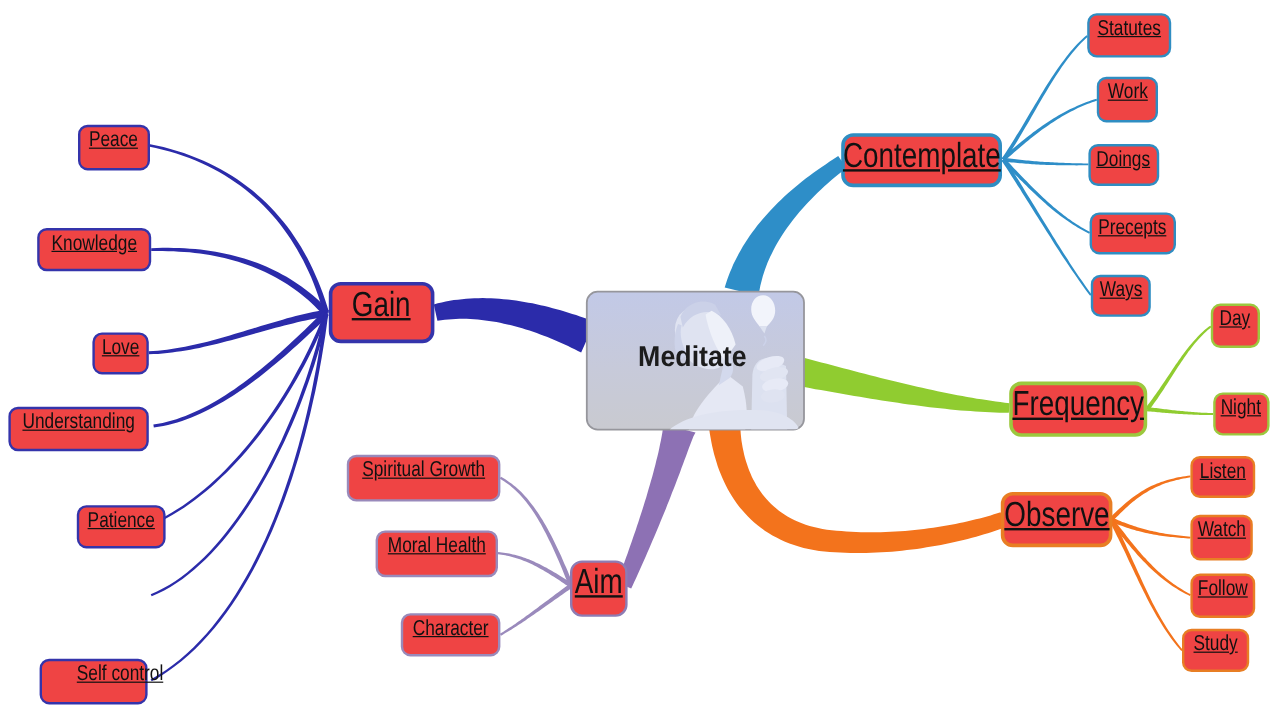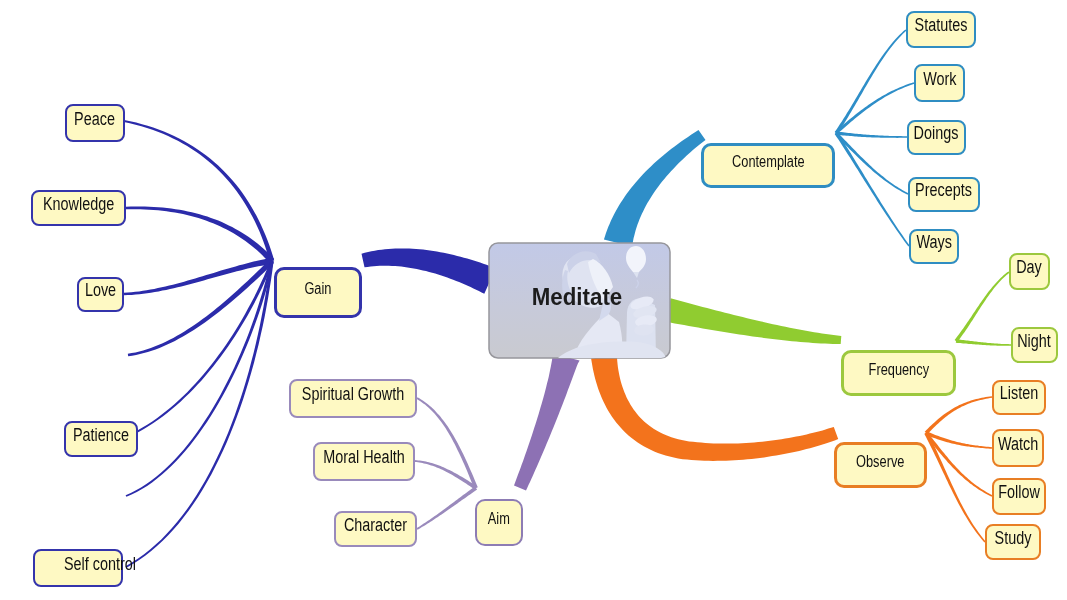--- a/index.html
+++ b/index.html
@@ -1,22 +1,22 @@
 <!DOCTYPE html>
 <html><head>
 <meta charset="utf-8">
 <style>
 html,body{margin:0;padding:0;}
 body{width:1067px;height:600px;background:#ffffff;font-family:"Liberation Sans",sans-serif;overflow:hidden;}
 #stage{position:relative;width:1067px;height:600px;}
 svg{position:absolute;left:0;top:0;}
-.box{position:absolute;background:#fef9c3;display:flex;align-items:center;justify-content:center;color:#111;box-sizing:border-box;}
+.box{position:absolute;background:#ef4444;display:flex;justify-content:center;color:#111;box-sizing:border-box;text-decoration:underline;}
 .t{display:inline-block;transform:scaleX(0.8);white-space:nowrap;}
 .child{border-radius:8px;font-size:18px;padding-bottom:8px;}
-.topic{border-radius:10px;font-size:16px;padding-bottom:7px;margin-top:32px;}
+.topic{border-radius:10px;font-size:29px;padding-bottom:7px;}
 </style>
 </head>
 <body>
 <div id="stage">
 <svg width="1067" height="600" viewBox="0 0 1067 600">
   <defs>
     <linearGradient id="nodeg" x1="0" y1="0" x2="0" y2="1">
       <stop offset="0" stop-color="#c2c9e7"></stop>
       <stop offset="0.55" stop-color="#c7cada"></stop>
       <stop offset="1" stop-color="#c9cad0"></stop>
@@ -89,20 +89,23 @@
     </div>
 <div class="box child" style="left:65px;top:104px;width:60px;height:38px;border:2.5px solid #3434ab;">
       <span class="t">Peace</span>
     </div>
 <div class="box child" style="left:31px;top:190px;width:95px;height:36px;border:2.5px solid #3434ab;">
       <span class="t">Knowledge</span>
     </div>
 <div class="box child" style="left:77px;top:277px;width:47px;height:35px;border:2.5px solid #3434ab;">
       <span class="t">Love</span>
     </div>
+<div class="box child" style="left:7px;top:339px;width:117px;height:37px;border:2.5px solid #3434ab;">
+      <span class="t">Understanding</span>
+    </div>
 <div class="box child" style="left:64px;top:421px;width:74px;height:36px;border:2.5px solid #3434ab;">
       <span class="t">Patience</span>
     </div>
 <div class="box child" style="left:33px;top:549px;width:90px;height:38px;border:2.5px solid #3434ab;padding-left:45px;">
       <span class="t">Self control</span>
     </div>
 
 <div class="box topic" style="left:701px;top:111px;width:134px;height:45px;border:3px solid #2f8dc2;">
       <span class="t">Contemplate</span>
     </div>

